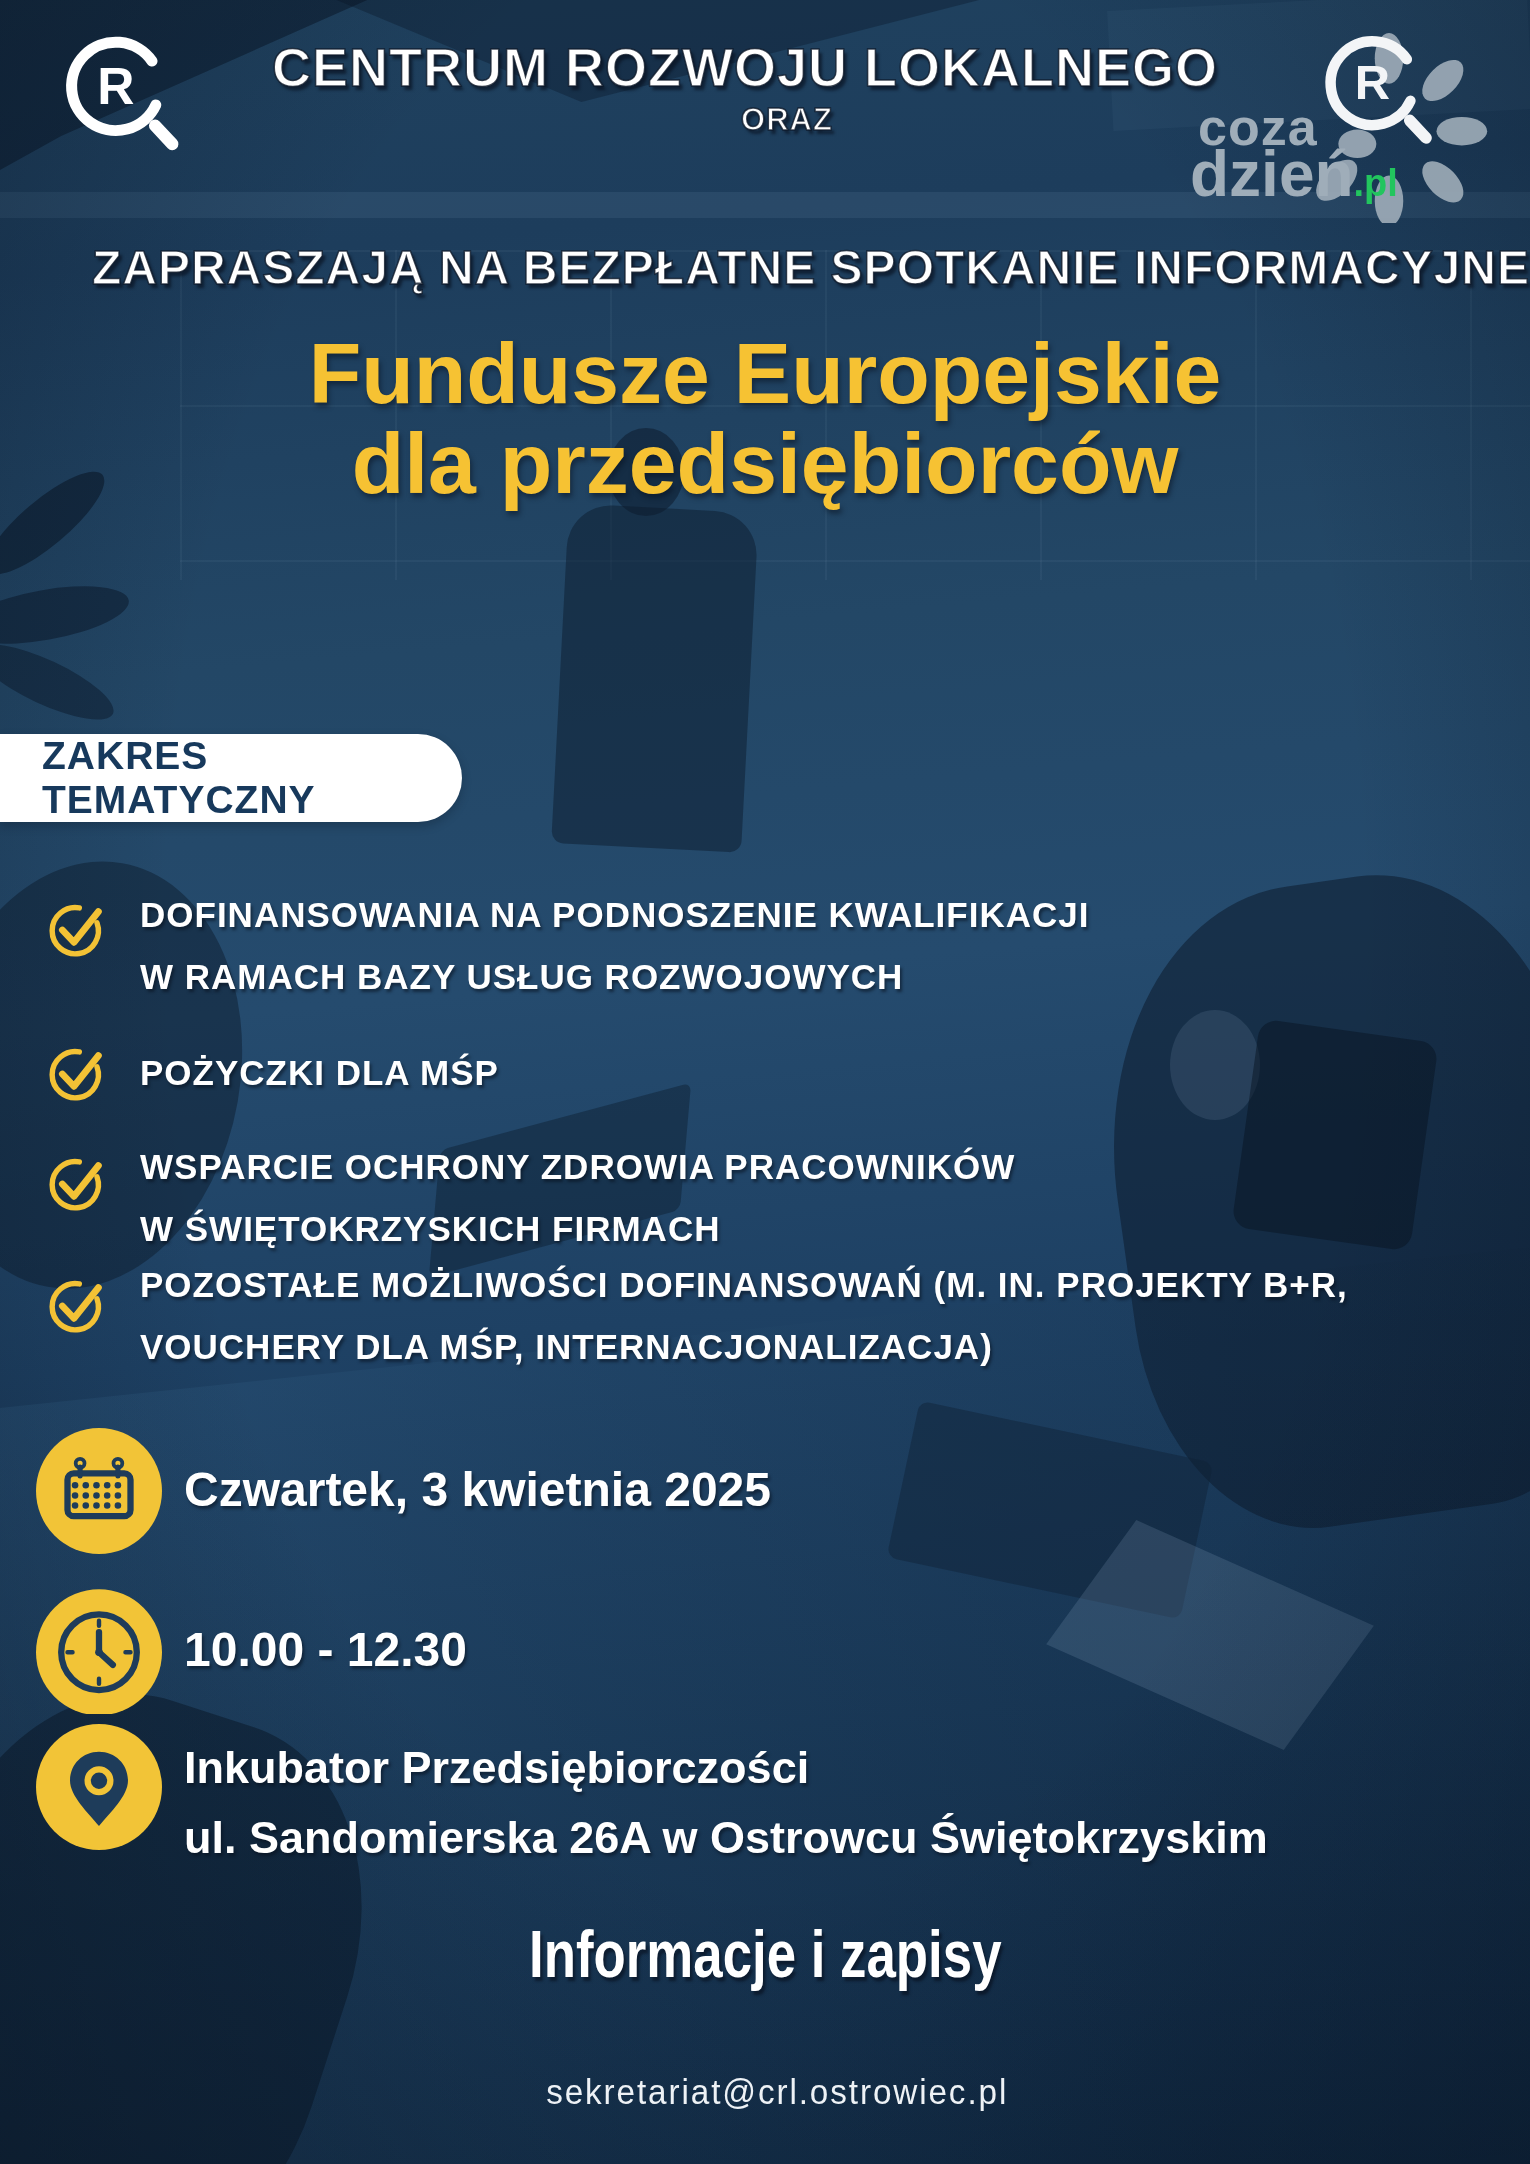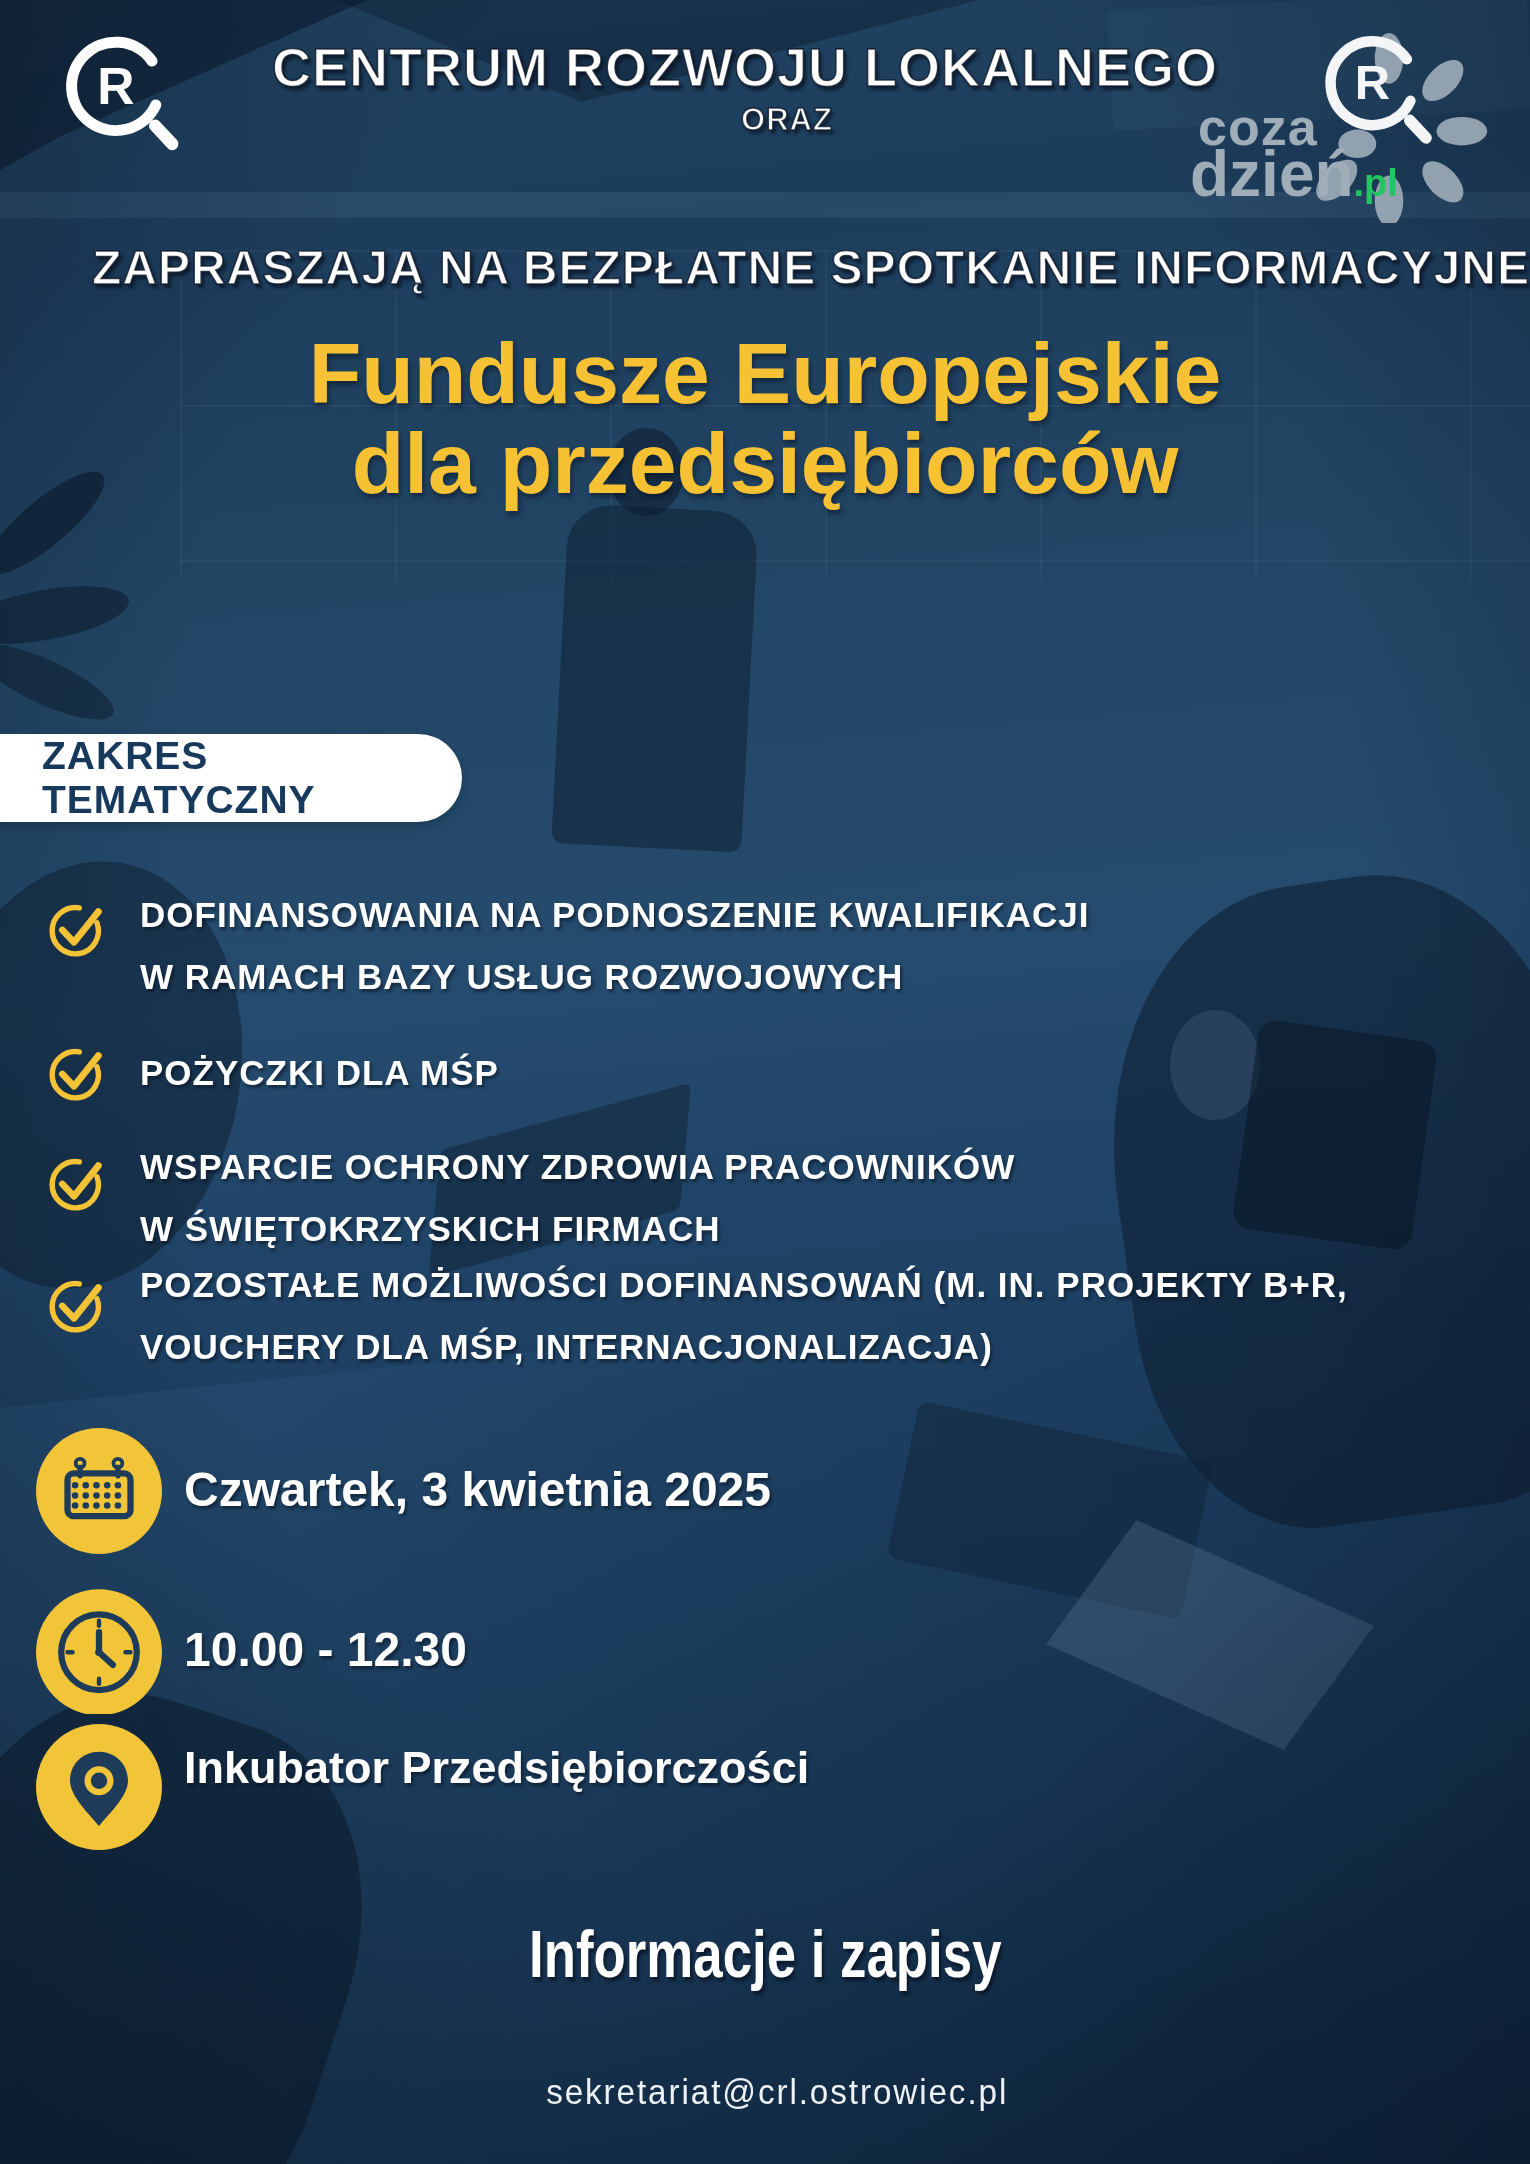--- a/index.html
+++ b/index.html
@@ -236,20 +236,21 @@
     </svg>
     <div class="detail-text" style="top:1622px">10.00 - 12.30</div>
 
     <svg class="detail-icon" style="top:1724px" viewBox="0 0 100 100">
       <circle cx="50" cy="50" r="50" fill="#f2c437"></circle>
       <path d="M50 22 C63 22 73 32 73 45 C73 57 59 70 50 81 C41 70 27 57 27 45 C27 32 37 22 50 22 Z" fill="#1e3c5a"></path>
       <circle cx="50" cy="45" r="9" fill="none" stroke="#f2c437" stroke-width="5"></circle>
     </svg>
     <div class="detail-text loc" style="top:1733px">
       <div>Inkubator Przedsiębiorczości</div>
+      <div>ul. Sandomierska 26A w Ostrowcu Świętokrzyskim</div>
     </div>
 
     <div class="fline footer-heading">
       <span>Informacje i zapisy</span>
     </div>
     <div class="fline footer-email">
       <span>sekretariat@crl.ostrowiec.pl</span>
     </div>
 
   </div>

